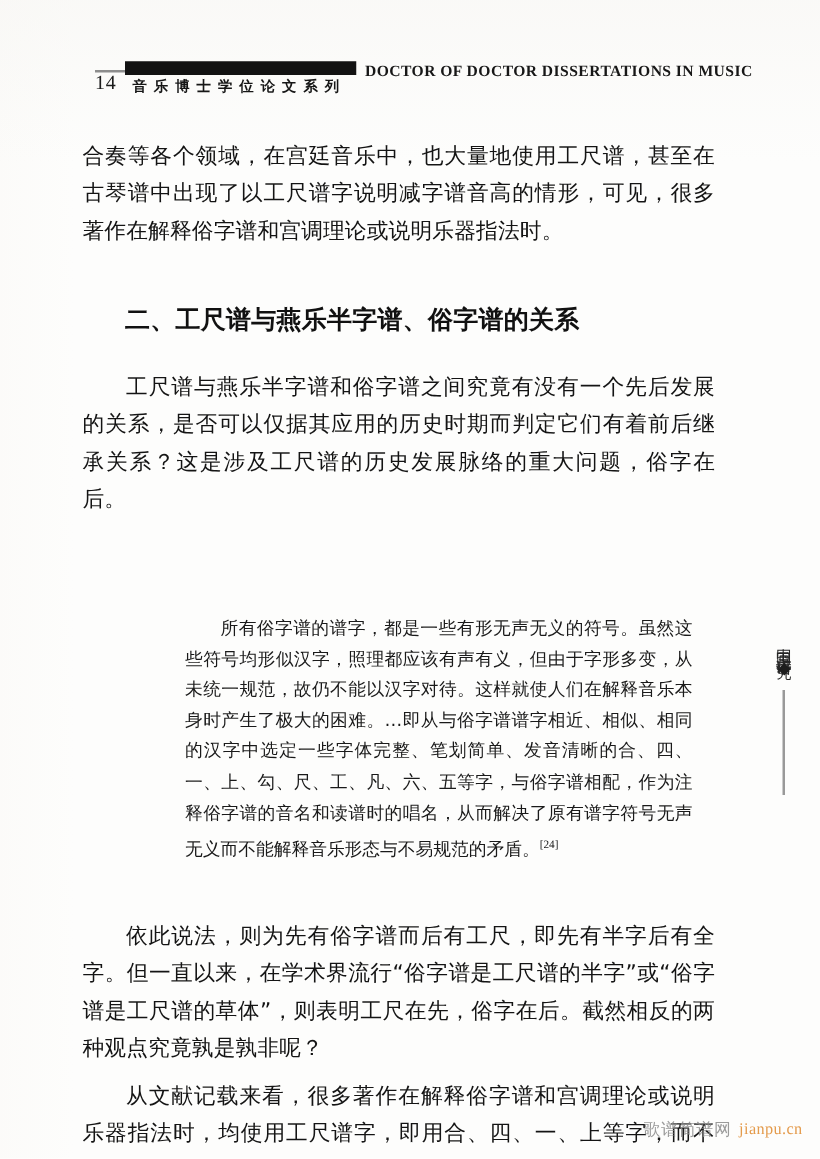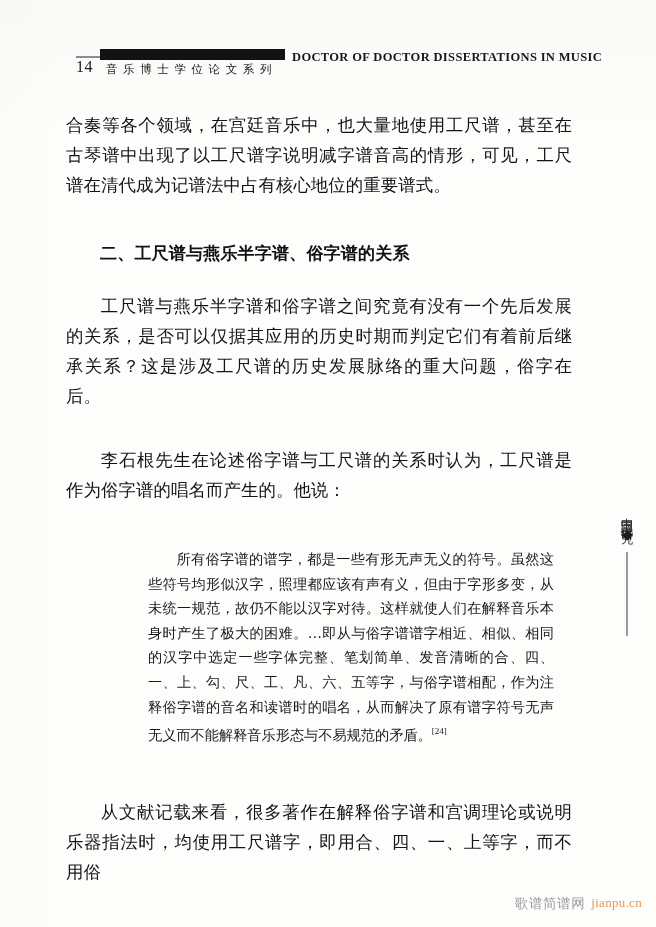--- a/index.html
+++ b/index.html
@@ -62,21 +62,21 @@
     font-family: "Liberation Serif", "DejaVu Serif", serif;
     font-size: 16px;
     color: #1c1c1c;
     letter-spacing: 0.5px;
   }
   .head-cn {
     position: absolute;
     left: 106px;
     top: 18px;
     font-size: 11.5px;
-    font-weight: normal;
+    font-weight: bold;
     color: #161616;
     letter-spacing: 5.6px;
     white-space: nowrap;
   }
   .head-en {
     position: absolute;
     left: 292px;
     top: 6px;
     font-family: "Liberation Serif", "DejaVu Serif", serif;
     font-size: 12.5px;
@@ -107,21 +107,21 @@
   p.indent {
     text-indent: 2em;
   }
   .gap-lg { height: 42px; }
   .gap-md { height: 26px; }
   .gap-sm { height: 8px; }
 
   h2.section-title {
     margin: 0;
     font-family: "DejaVu Sans", sans-serif;
-    font-size: 17px;
+    font-size: 20px;
     font-weight: bold;
     color: #111111;
     letter-spacing: 0.2px;
     padding-left: 34px;
   }
   h3.sub-title {
     margin: 0;
     font-family: "DejaVu Sans", sans-serif;
     font-size: 16.5px;
     font-weight: bold;
@@ -215,43 +215,43 @@
   <div class="header">
     <div class="header-rule"></div>
     <div class="header-bar"></div>
     <div class="folio">14</div>
     <div class="head-cn">音乐博士学位论文系列</div>
     <div class="head-en">DOCTOR OF DOCTOR DISSERTATIONS IN MUSIC</div>
   </div>
 
   <div class="content">
 
-    <p class="para">合奏等各个领域，在宫廷音乐中，也大量地使用工尺谱，甚至在古琴谱中出现了以工尺谱字说明减字谱音高的情形，可见，工尺谱在清代成为记谱法中占有核心地位的重要谱式。</p>
+    <p class="para">合奏等各个领域，在宫廷音乐中，也大量地使用工尺谱，甚至在古琴谱中出现了以工尺谱字说明减字谱音高的情形，可见，很多著作在解释俗字谱和宫调理论或说明乐器指法时。</p>
 
     <div class="gap-lg"></div>
 
     <h2 class="section-title">二、工尺谱与燕乐半字谱、俗字谱的关系</h2>
 
     <div class="gap-md"></div>
 
     <p class="para indent">工尺谱与燕乐半字谱和俗字谱之间究竟有没有一个先后发展的关系，是否可以仅据其应用的历史时期而判定它们有着前后继承关系？这是涉及工尺谱的历史发展脉络的重大问题，俗字在后。</p>
 
     <div class="gap-md"></div>
 
 
     <div class="gap-sm"></div>
 
-    <p class="para indent">李石根先生在论述俗字谱与工尺谱的关系时认为，工尺谱是作为俗字谱的唱名而产生的。他说：</p>
 
     <div class="gap-md"></div>
 
     <blockquote class="quote"><span>所有俗字谱的谱字，都是一些有形无声无义的符号。虽然这些符号均形似汉字，照理都应该有声有义，但由于字形多变，从未统一规范，故仍不能以汉字对待。这样就使人们在解释音乐本身时产生了极大的困难。…即从与俗字谱谱字相近、相似、相同的汉字中选定一些字体完整、笔划简单、发音清晰的合、四、一、上、勾、尺、工、凡、六、五等字，与俗字谱相配，作为注释俗字谱的音名和读谱时的唱名，从而解决了原有谱字符号无声无义而不能解释音乐形态与不易规范的矛盾。</span><span class="fn-mark">[24]</span></blockquote>
 
     <div class="gap-md"></div>
 
+    <p class="para indent">依此说法，则为先有俗字谱而后有工尺，即先有半字后有全字。但一直以来，在学术界流行“俗字谱是工尺谱的半字”或“俗字谱是工尺谱的草体”，则表明工尺在先，俗字在后。截然相反的两种观点究竟孰是孰非呢？</p>
 
     <div class="gap-sm"></div>
 
     <p class="para indent">从文献记载来看，很多著作在解释俗字谱和宫调理论或说明乐器指法时，均使用工尺谱字，即用合、四、一、上等字，而不用俗</p>
 
   </div>
 
   <div class="side">
     <div class="side-text">中国工尺谱研究</div>
     <div class="side-diamond"></div>

